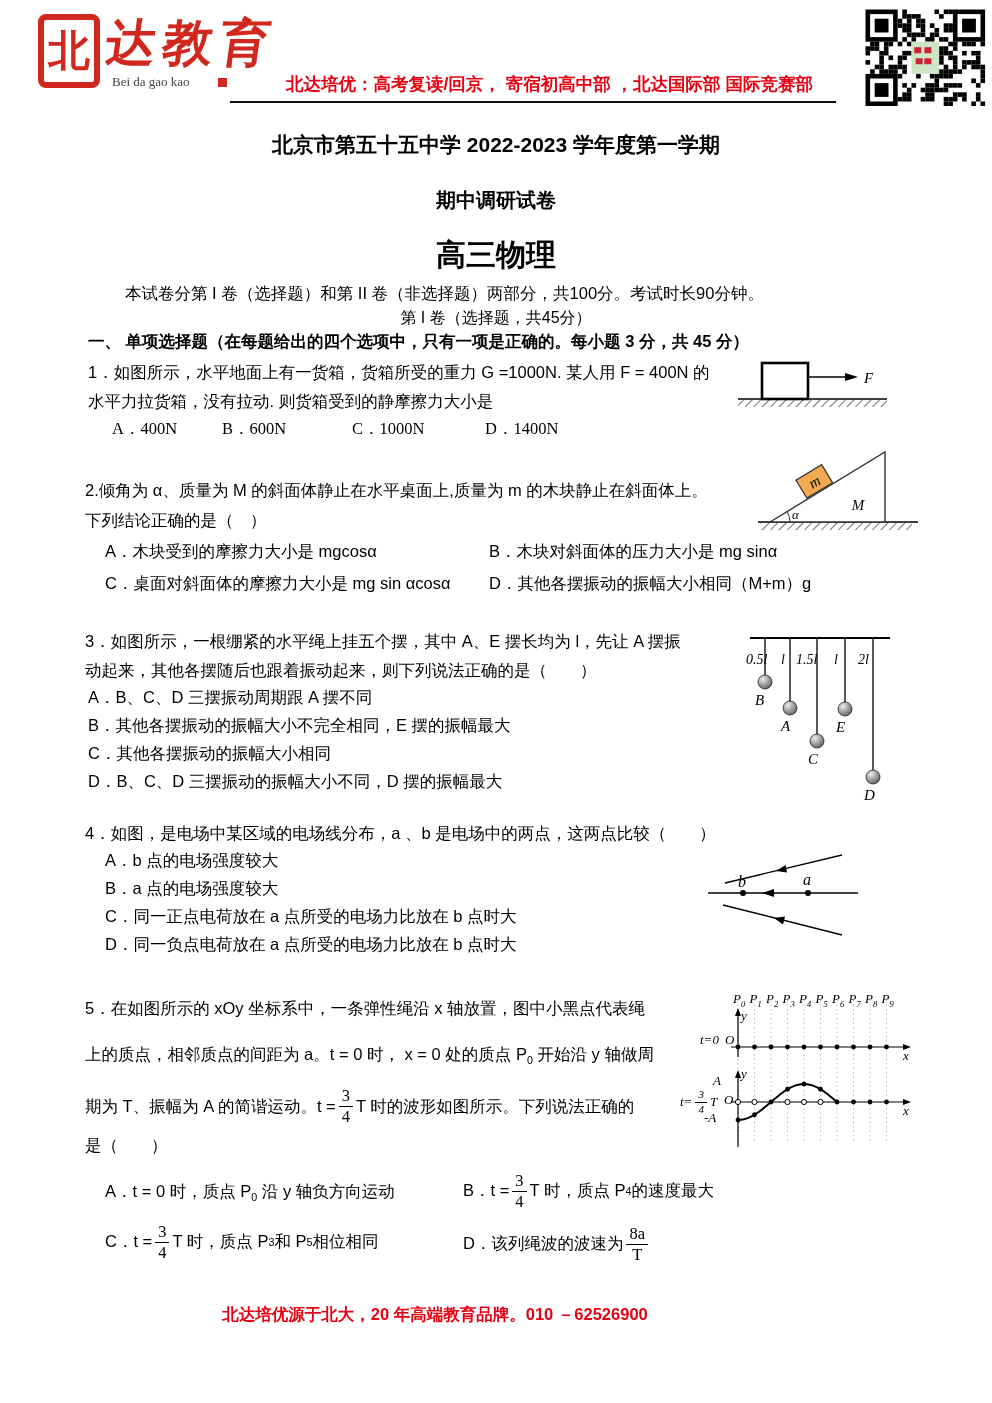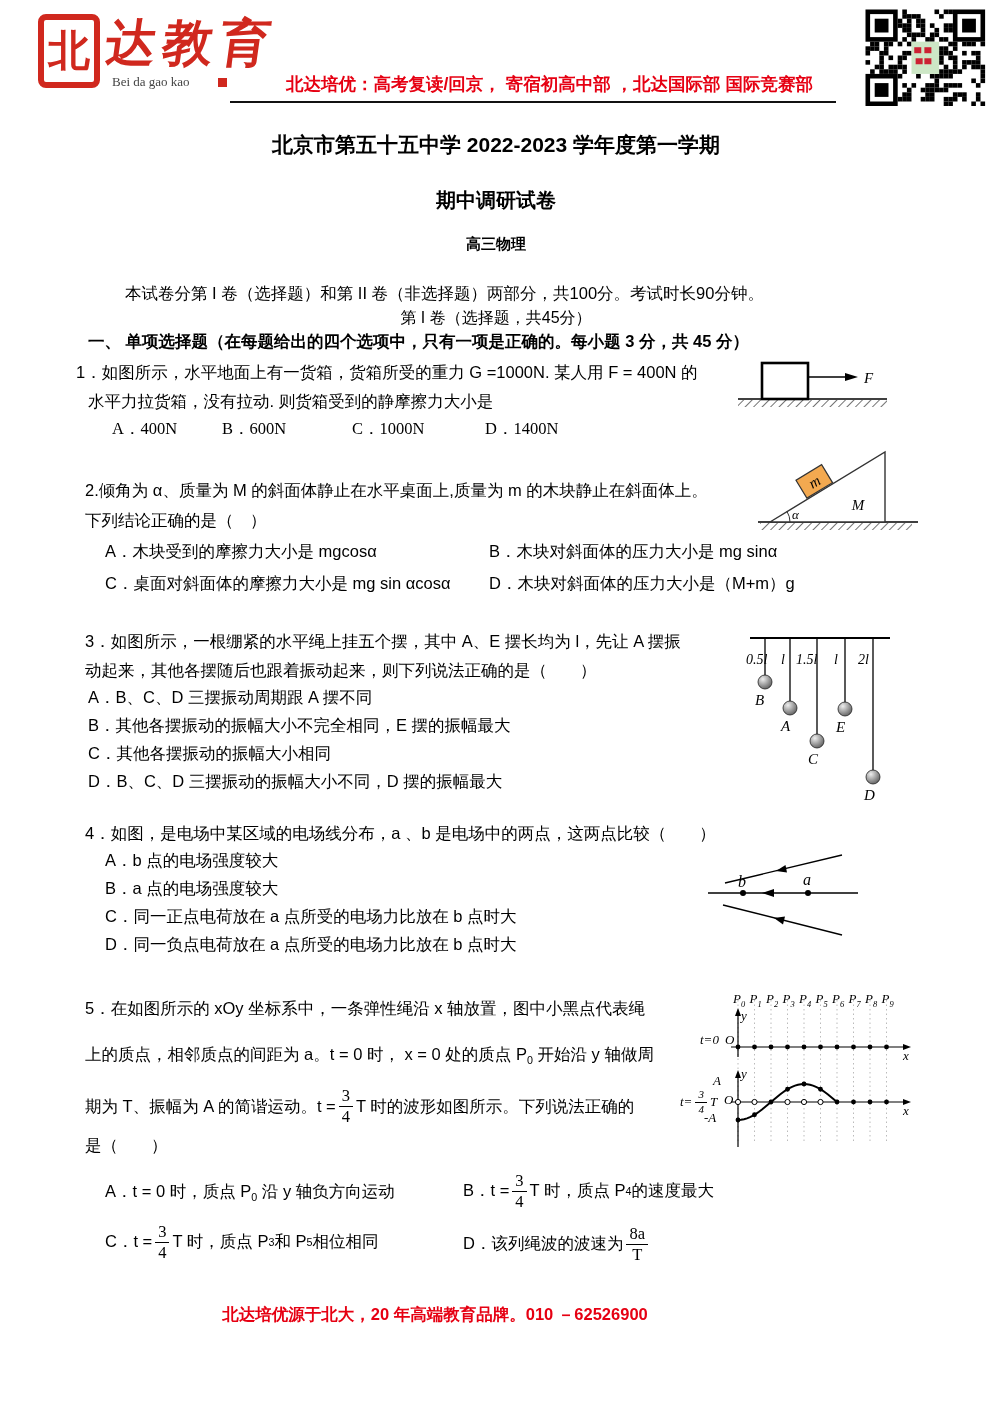--- a/index.html
+++ b/index.html
@@ -220,26 +220,26 @@
         <rect x="46" y="32.199999999999996" width="27.599999999999998" height="32.199999999999996" fill="#cde7c6"></rect>
         <rect x="48.76" y="37.71999999999999" width="7" height="6" fill="#c23"></rect>
         <rect x="58.879999999999995" y="37.71999999999999" width="7" height="6" fill="#c23"></rect>
         <rect x="50.14" y="48.76" width="7" height="6" fill="#c23"></rect>
         <rect x="58.879999999999995" y="48.76" width="7" height="6" fill="#c23"></rect>
       </g>
   </svg>
 
   <div class="abs ctr b" style="top:131px;font-size:21px;">北京市第五十五中学 2022-2023 学年度第一学期</div>
   <div class="abs ctr b" style="top:187px;font-size:20px;">期中调研试卷</div>
-  <div class="abs ctr b" style="top:235px;font-size:15px;">高三物理</div>
+  <div class="abs ctr b" style="top:235px;font-size:30px;">高三物理</div>
   <div class="abs" style="left:125px;top:283px;font-size:16.5px;">本试卷分第 I 卷（选择题）和第 II 卷（非选择题）两部分，共100分。考试时长90分钟。</div>
   <div class="abs ctr" style="top:308px;font-size:16px;">第 I 卷（选择题，共45分）</div>
   <div class="abs b" style="left:88px;top:331px;font-size:16.5px;">一、 单项选择题（在每题给出的四个选项中，只有一项是正确的。每小题 3 分，共 45 分）</div>
 
-  <div class="abs qt" style="left:76px;top:361px;">1．如图所示，水平地面上有一货箱，货箱所受的重力 G =1000N. 某人用 F = 400N 的</div>
+  <div class="abs qt" style="left:88px;top:361px;">1．如图所示，水平地面上有一货箱，货箱所受的重力 G =1000N. 某人用 F = 400N 的</div>
   <div class="abs qt" style="left:88px;top:390px;">水平力拉货箱，没有拉动. 则货箱受到的静摩擦力大小是</div>
   <span class="abs opt serif" style="left:112px;top:418px;text-align:center;">A．400N</span>
   <span class="abs opt serif" style="left:222px;top:418px;">B．600N</span>
   <span class="abs opt serif" style="left:352px;top:418px;">C．1000N</span>
   <span class="abs opt serif" style="left:485px;top:418px;">D．1400N</span>
 
   <svg class="abs" style="left:735px;top:357px;" width="160" height="55" viewBox="0 0 160 55">
     <defs>
       <pattern id="hatch1" width="6" height="6" patternUnits="userSpaceOnUse" patternTransform="rotate(45)">
         <line x1="0" y1="0" x2="0" y2="6" stroke="#000" stroke-width="1.1"></line>
@@ -251,21 +251,21 @@
     <text x="129" y="26" class="figlabel">F</text>
     <line x1="3" y1="42" x2="152" y2="42" stroke="#000" stroke-width="1.6"></line>
     <rect x="3" y="43" width="149" height="7" fill="url(#hatch1)"></rect>
   </svg>
 
   <div class="abs qt" style="left:85px;top:479px;">2.倾角为 α、质量为 M 的斜面体静止在水平桌面上,质量为 m 的木块静止在斜面体上。</div>
   <div class="abs qt" style="left:85px;top:509px;">下列结论正确的是（　）</div>
   <span class="abs opt" style="left:105px;top:541px;">A．木块受到的摩擦力大小是 mgcosα</span>
   <span class="abs opt" style="left:489px;top:541px;">B．木块对斜面体的压力大小是 mg sinα</span>
   <span class="abs opt" style="left:105px;top:573px;">C．桌面对斜面体的摩擦力大小是 mg sin αcosα</span>
-  <span class="abs opt" style="left:489px;top:573px;">D．木块对斜面体的压力大小是（M+m）g</span>
+  <span class="abs opt" style="left:489px;top:573px;">D．其他各摆振动的振幅大小相同（M+m）g</span>
 
   <svg class="abs" style="left:758px;top:440px;" width="234" height="100" viewBox="0 0 234 100">
     <defs>
       <pattern id="hatch2" width="6" height="6" patternUnits="userSpaceOnUse" patternTransform="rotate(45)">
         <line x1="0" y1="0" x2="0" y2="6" stroke="#000" stroke-width="1.1"></line>
       </pattern>
     </defs>
     <line x1="0" y1="82" x2="160" y2="82" stroke="#000" stroke-width="1.4"></line>
     <rect x="2" y="83" width="152" height="7" fill="url(#hatch2)"></rect>
     <path d="M 12 82 L 127 12 L 127 82 Z" fill="#fff" stroke="#333" stroke-width="1.4"></path>

